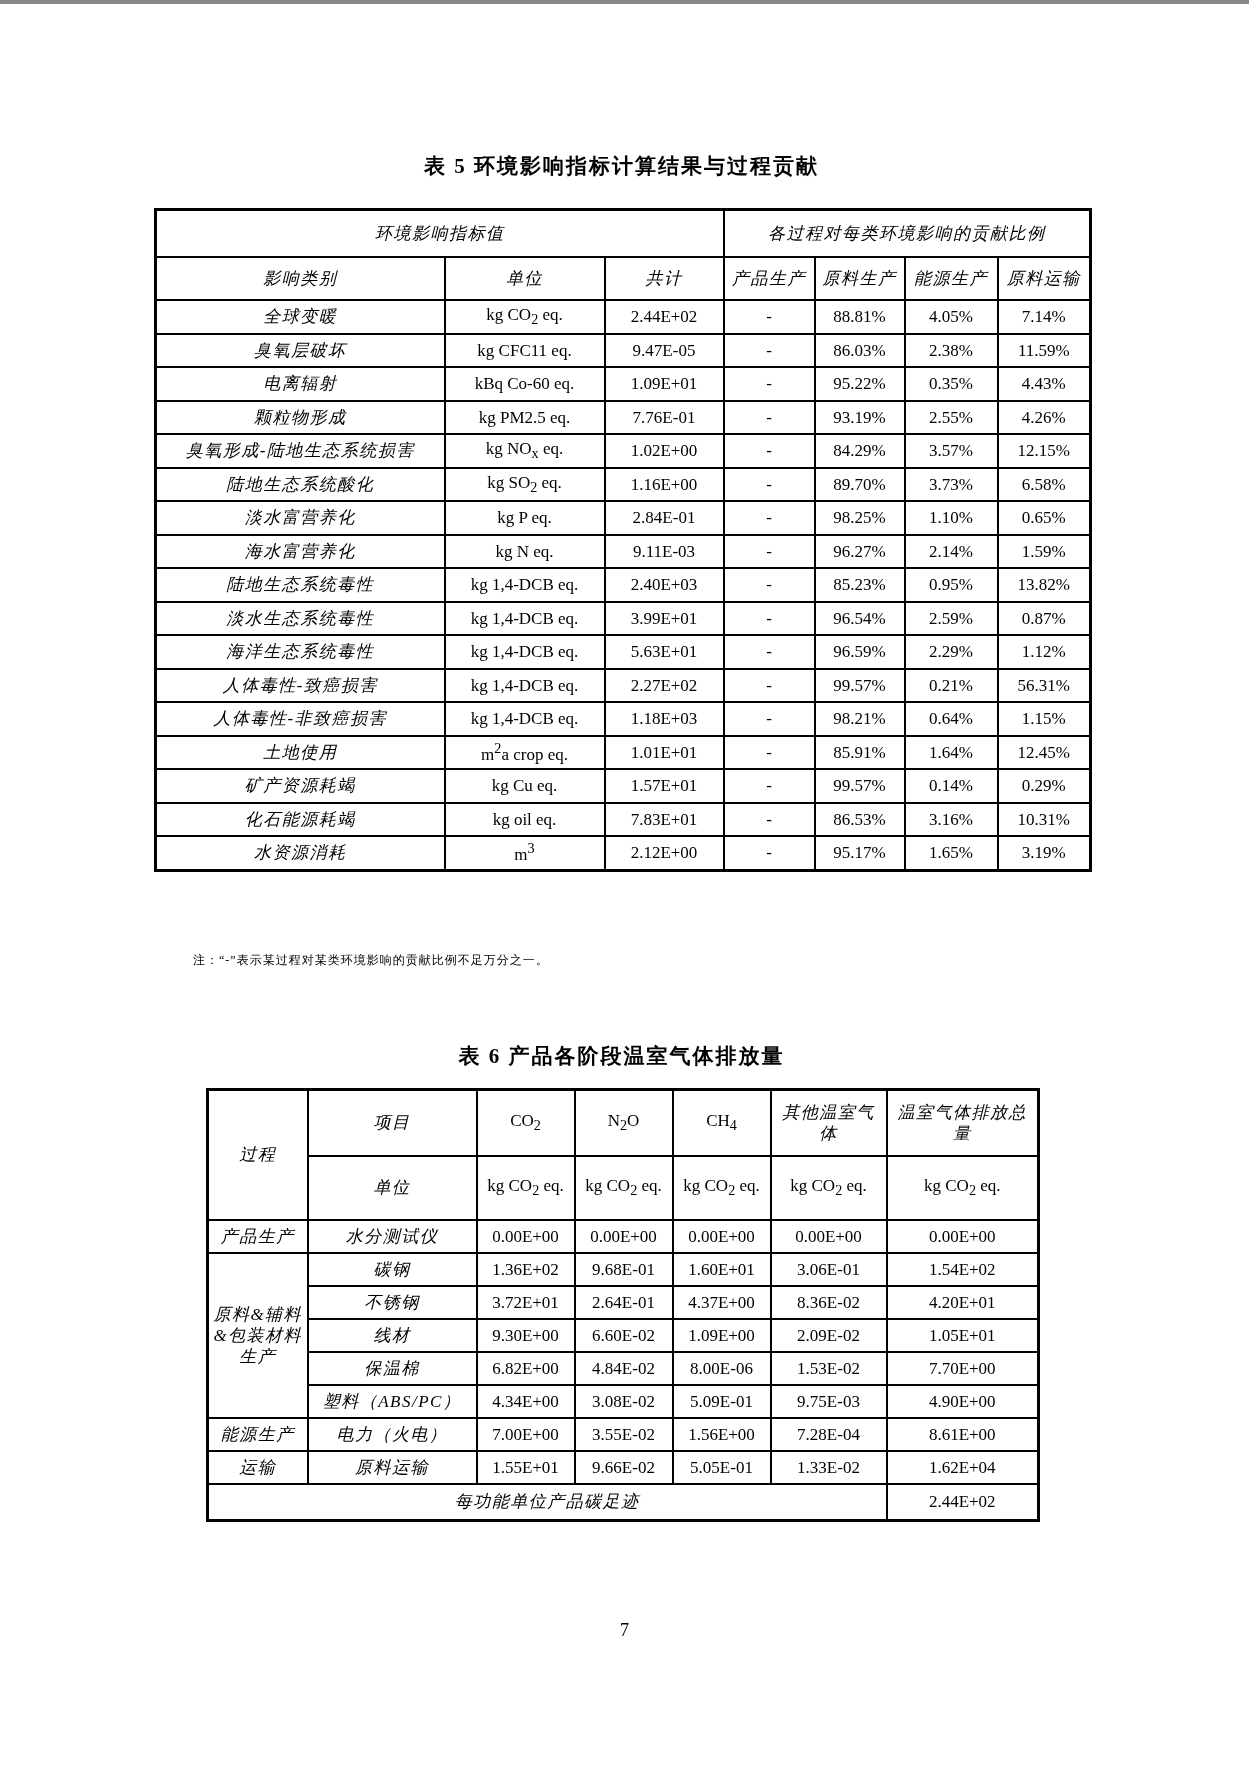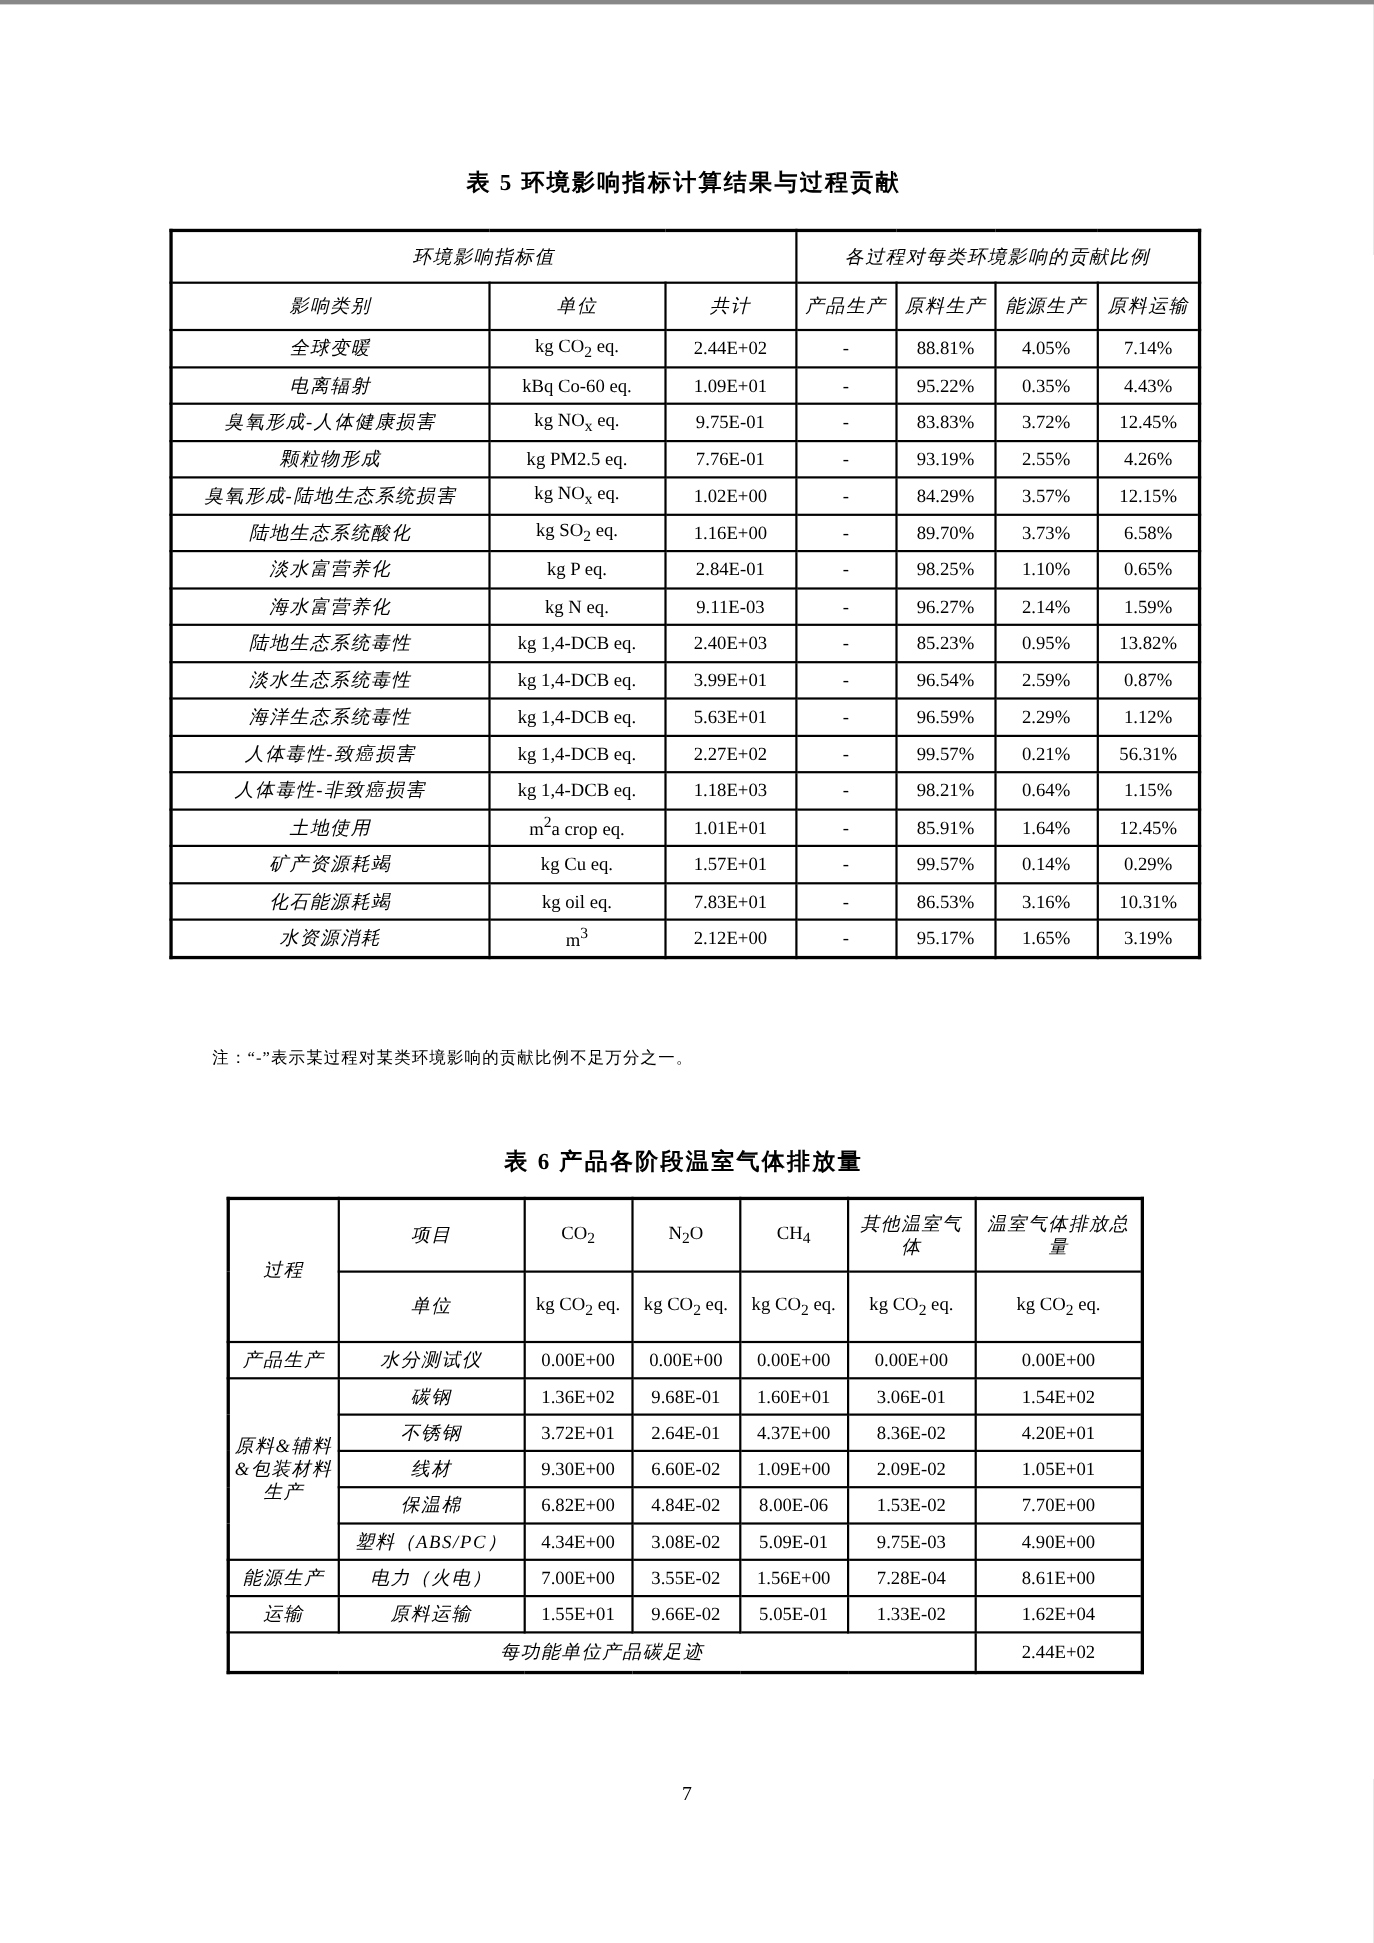--- a/index.html
+++ b/index.html
@@ -45,21 +45,21 @@
   
   #table5 { left:154px; top:204px; width:935px; }
   #table5 tr.gh td { height:45px; }
   #table5 tr.ch td { height:41px; }
   #table5 tr.dr td { height:31.5px; }
 
   
   .note {
     position:absolute;
     left:193px; top:948px;
-    font-size:15px;
+    font-size:12px;
     letter-spacing:1px;
   }
 
   
   #table6 { left:206px; top:1084px; width:831px; }
   #table6 tr.h1 td { height:64px; }
   #table6 tr.h2 td { height:62px; }
   #table6 tr.dr td { height:31px; }
   #table6 tr.ft td { height:34px; }
 
@@ -104,36 +104,36 @@
       <tr class="dr">
         <td class="cjk">全球变暖</td>
         <td>kg CO<sub>2</sub> eq.</td>
         <td>2.44E+02</td>
         <td>-</td>
         <td>88.81%</td>
         <td>4.05%</td>
         <td>7.14%</td>
       </tr>
       <tr class="dr">
+        <td class="cjk">臭氧层破坏</td>
+        <td>kg CFC11 eq.</td>
+        <td>9.47E-05</td>
+        <td>-</td>
+        <td>86.03%</td>
+        <td>2.38%</td>
+        <td>11.59%</td>
+      </tr>
+      <tr class="dr">
         <td class="cjk">电离辐射</td>
         <td>kBq Co-60 eq.</td>
         <td>1.09E+01</td>
         <td>-</td>
         <td>95.22%</td>
         <td>0.35%</td>
         <td>4.43%</td>
-      </tr>
-      <tr class="dr">
-        <td class="cjk">臭氧形成-人体健康损害</td>
-        <td>kg NO<sub>x</sub> eq.</td>
-        <td>9.75E-01</td>
-        <td>-</td>
-        <td>83.83%</td>
-        <td>3.72%</td>
-        <td>12.45%</td>
       </tr>
       <tr class="dr">
         <td class="cjk">颗粒物形成</td>
         <td>kg PM2.5 eq.</td>
         <td>7.76E-01</td>
         <td>-</td>
         <td>93.19%</td>
         <td>2.55%</td>
         <td>4.26%</td>
       </tr>

